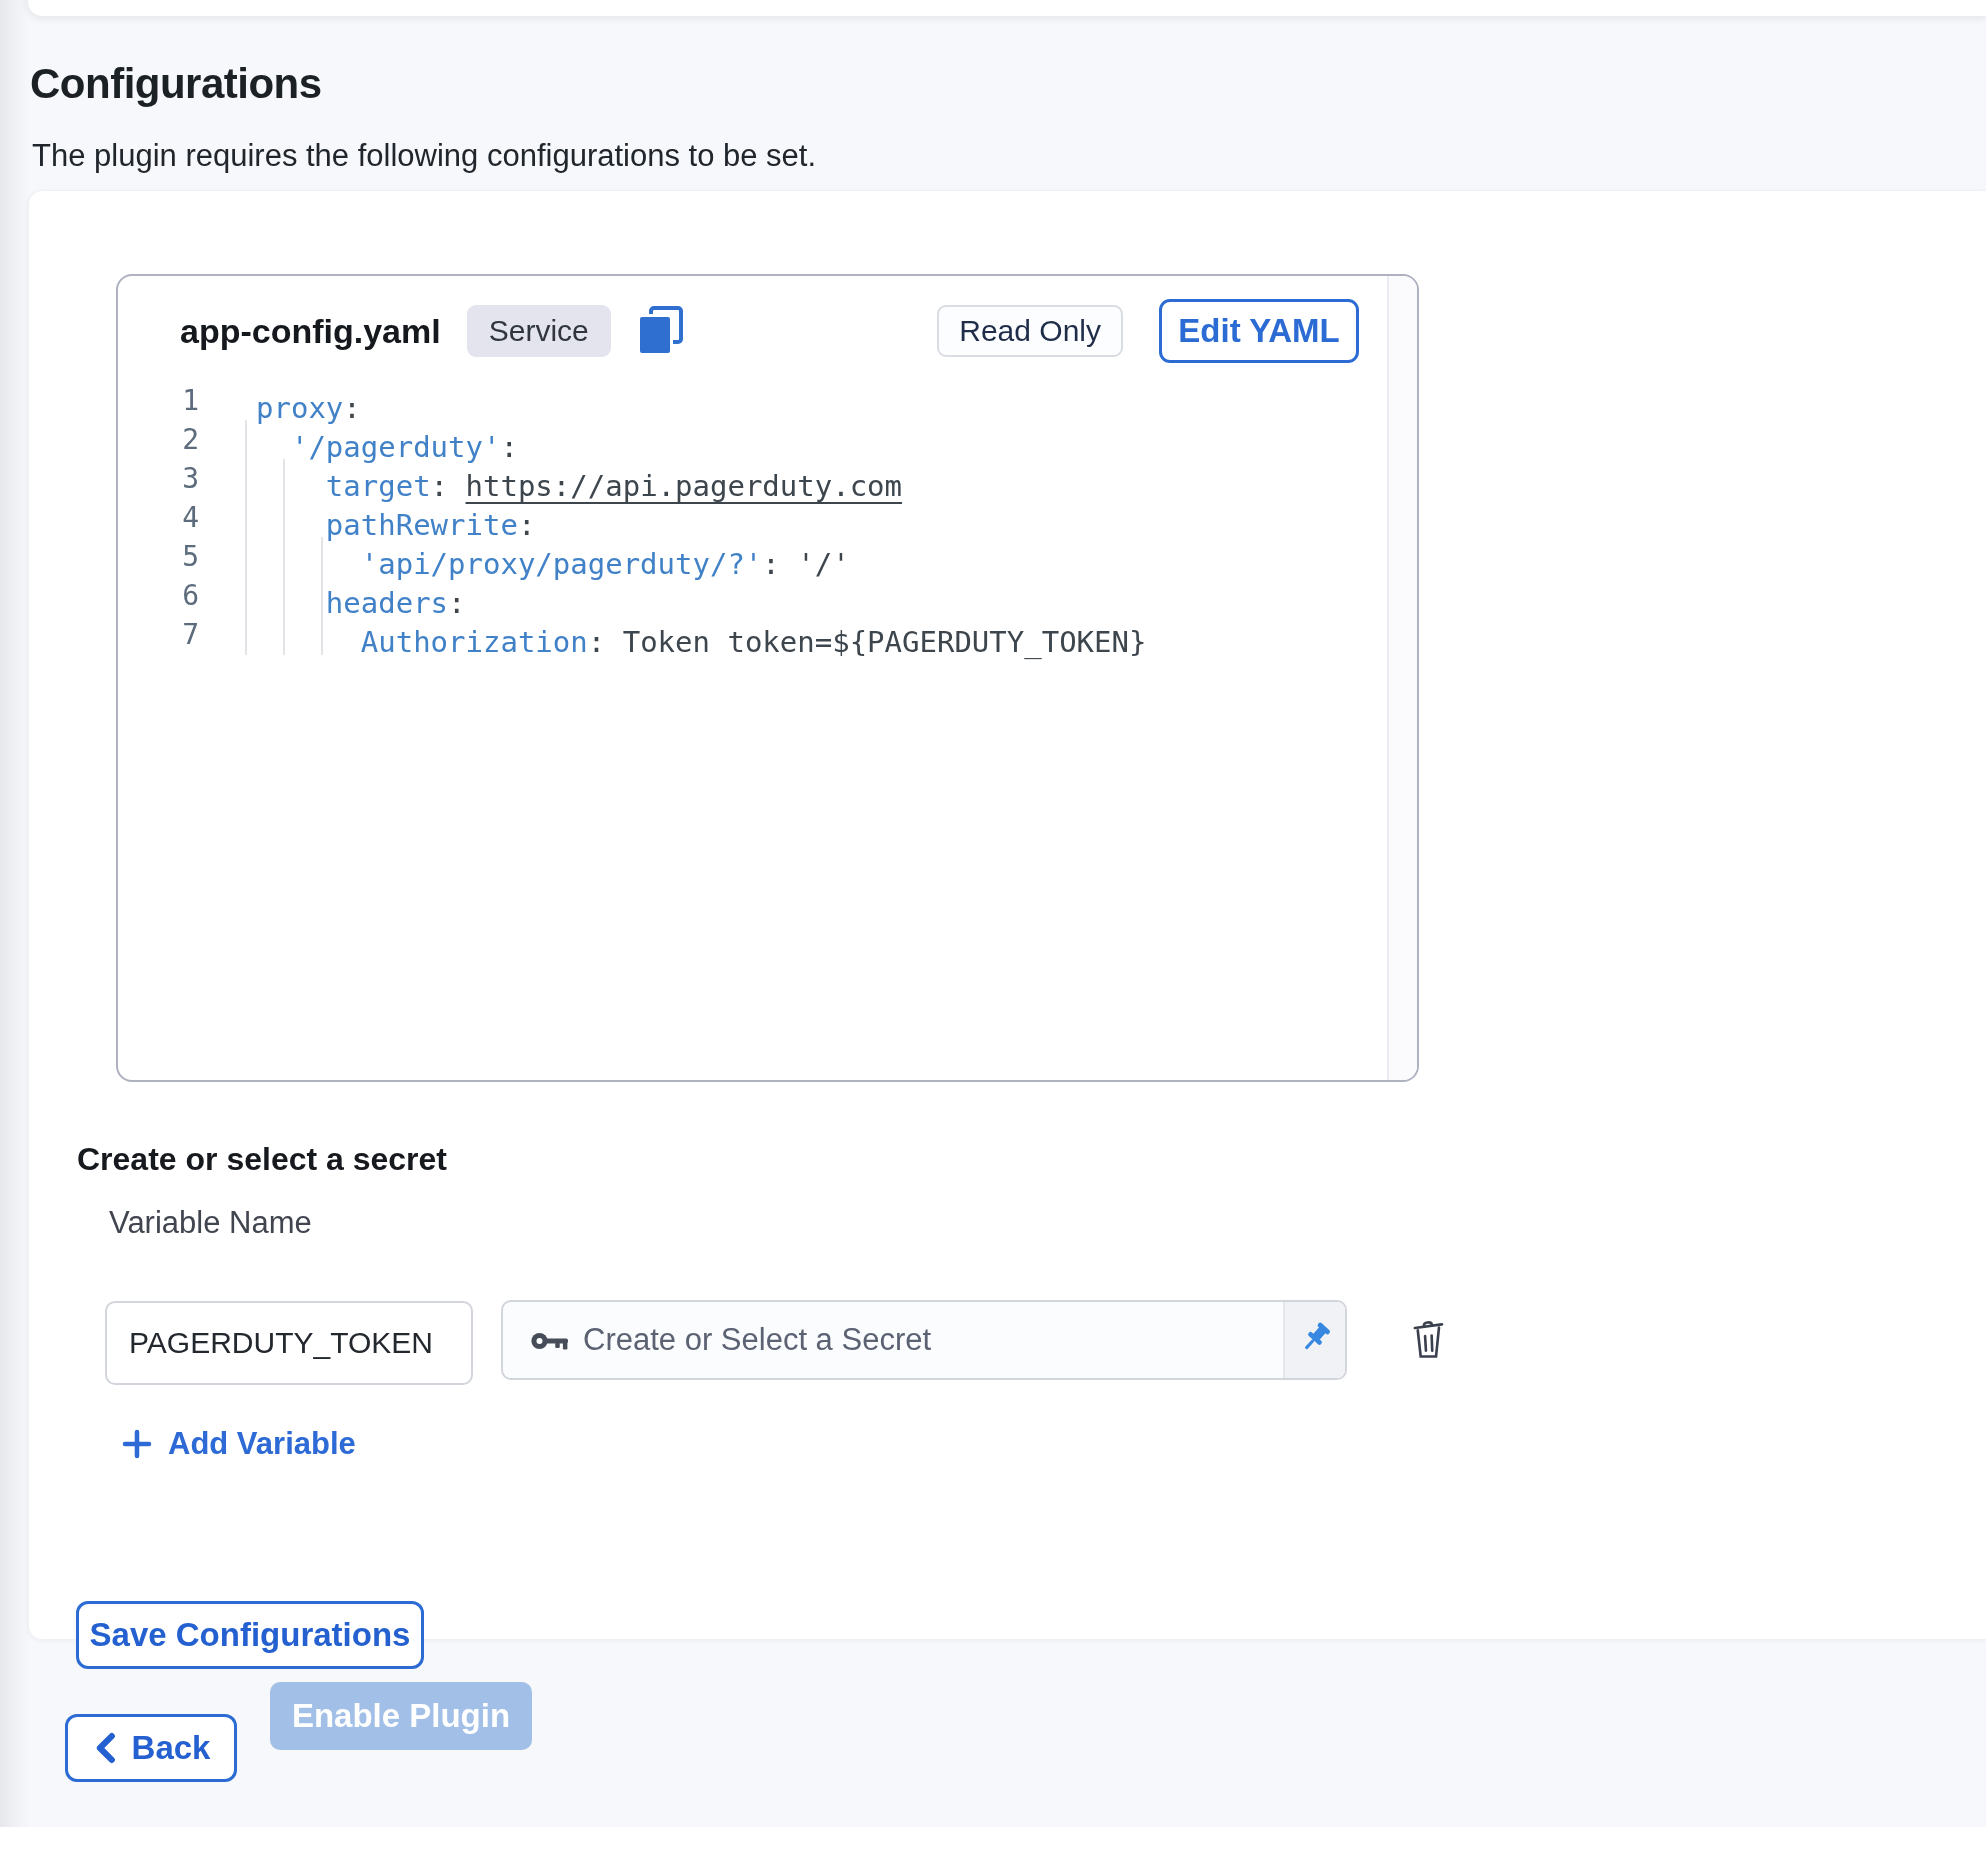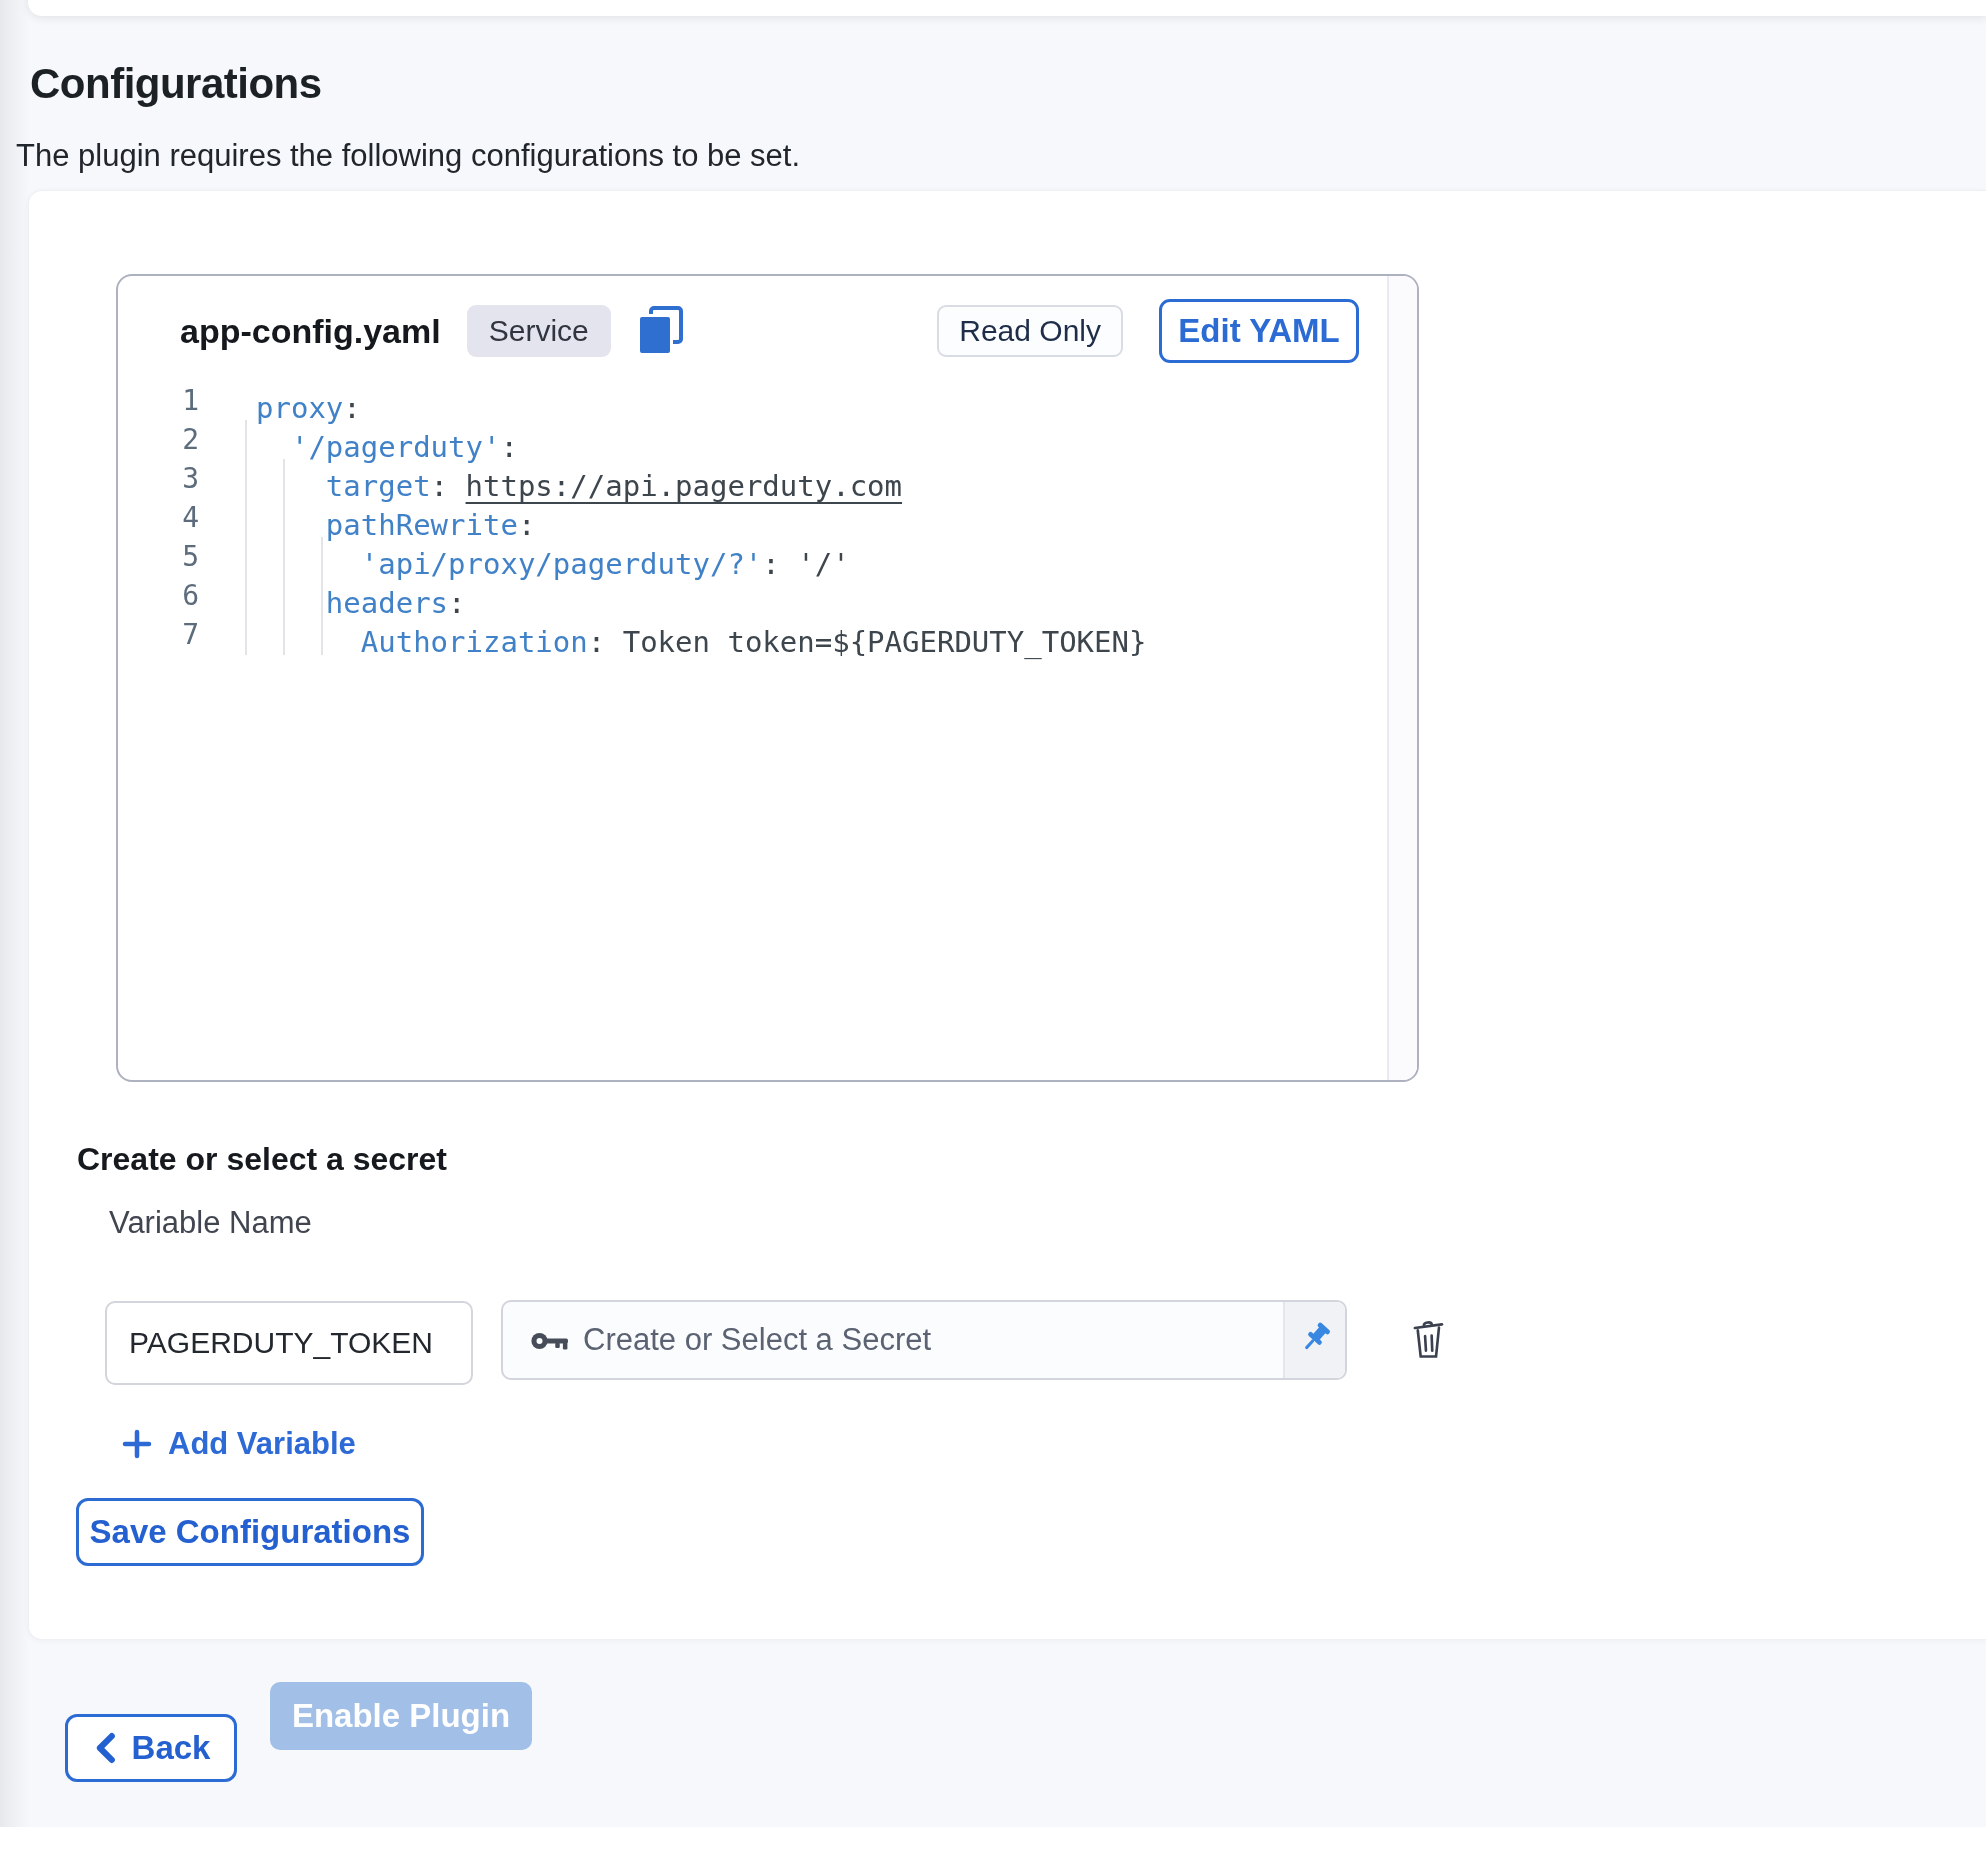--- a/index.html
+++ b/index.html
@@ -16,21 +16,21 @@
     background:linear-gradient(to right,#e6e8ec 0%,#eef0f3 45%,rgba(255,255,255,0) 100%);}
 
   
   .top-card{left:28px;top:-24px;right:0;height:40px;background:#ffffff;
     border-bottom-left-radius:14px;box-shadow:0 2px 8px rgba(30,40,60,.10);}
 
   
   .bottom-strip{left:0;top:1827px;right:0;height:29px;background:#ffffff;}
 
   .page-title{left:30px;top:60px;font-size:42px;font-weight:700;color:#1c2126;letter-spacing:-.5px;}
-  .page-subtitle{left:16px;top:138px;font-size:31px;color:#21262c;}
+  .page-subtitle{left:32px;top:138px;font-size:31px;color:#21262c;}
 
   
   .config-card{left:28px;top:190px;right:0;height:1448px;background:#ffffff;
     border:1px solid #eef0f4;border-right:none;
     border-top-left-radius:14px;border-bottom-left-radius:14px;
     box-shadow:0 1px 5px rgba(40,50,70,.05);}
 
   
   .editor-panel{left:115px;top:273px;width:1303px;height:808px;background:#ffffff;
     border:2px solid #aeb1c0;border-radius:16px;box-sizing:border-box;}
@@ -196,21 +196,21 @@
   </button>
 
   <div class="abs add-variable" style="left:92px;top:1206px;margin-top:29px;">
     <svg width="32" height="32" viewBox="0 0 24 24" stroke="#2d6ad6" stroke-width="3.4" stroke-linecap="round">
       <path d="M12 3 V21"></path>
         <path d="M3 12 H21"></path>
     </svg>
     <span>Add Variable</span>
   </div>
 
-  <button class="abs save-btn" style="left:47px;top:1307px;">Save Configurations</button>
+  <button class="abs save-btn" style="left:47px;top:1410px;">Save Configurations</button>
 </div>
 
 <button class="abs back-btn">
   <svg width="26" height="34" viewBox="0 0 14 20" fill="none" stroke="#2460cf" stroke-width="3.6" stroke-linecap="round" stroke-linejoin="round">
     <polyline points="11,3 4,10 11,17"></polyline>
   </svg>
   <span>Back</span>
 </button>
 
 <button class="abs enable-btn">Enable Plugin</button>

